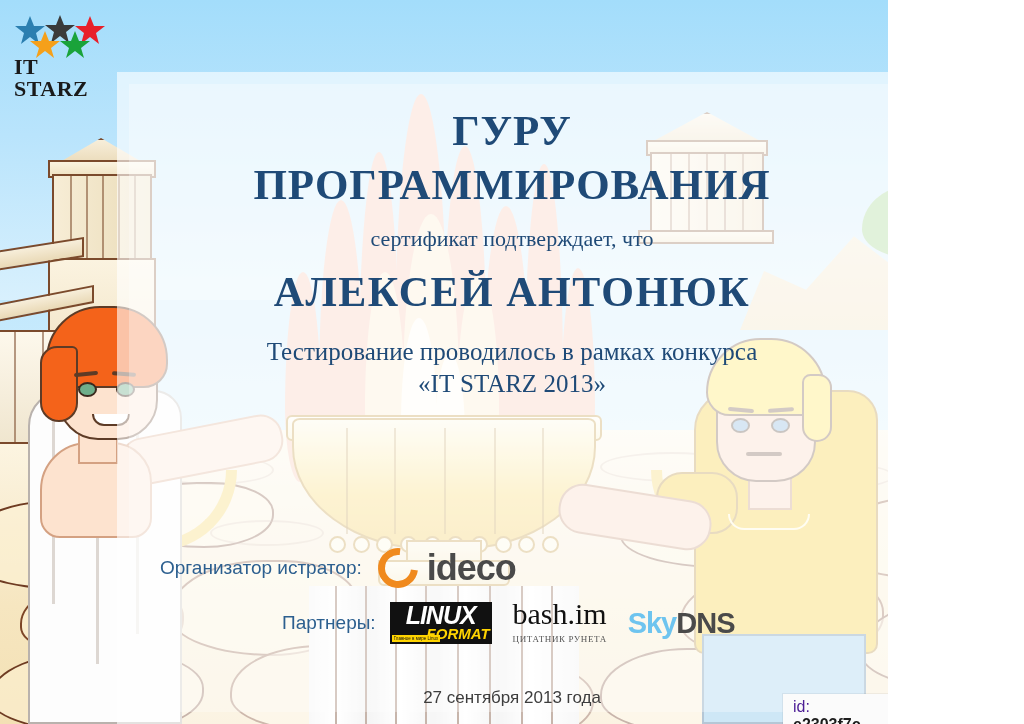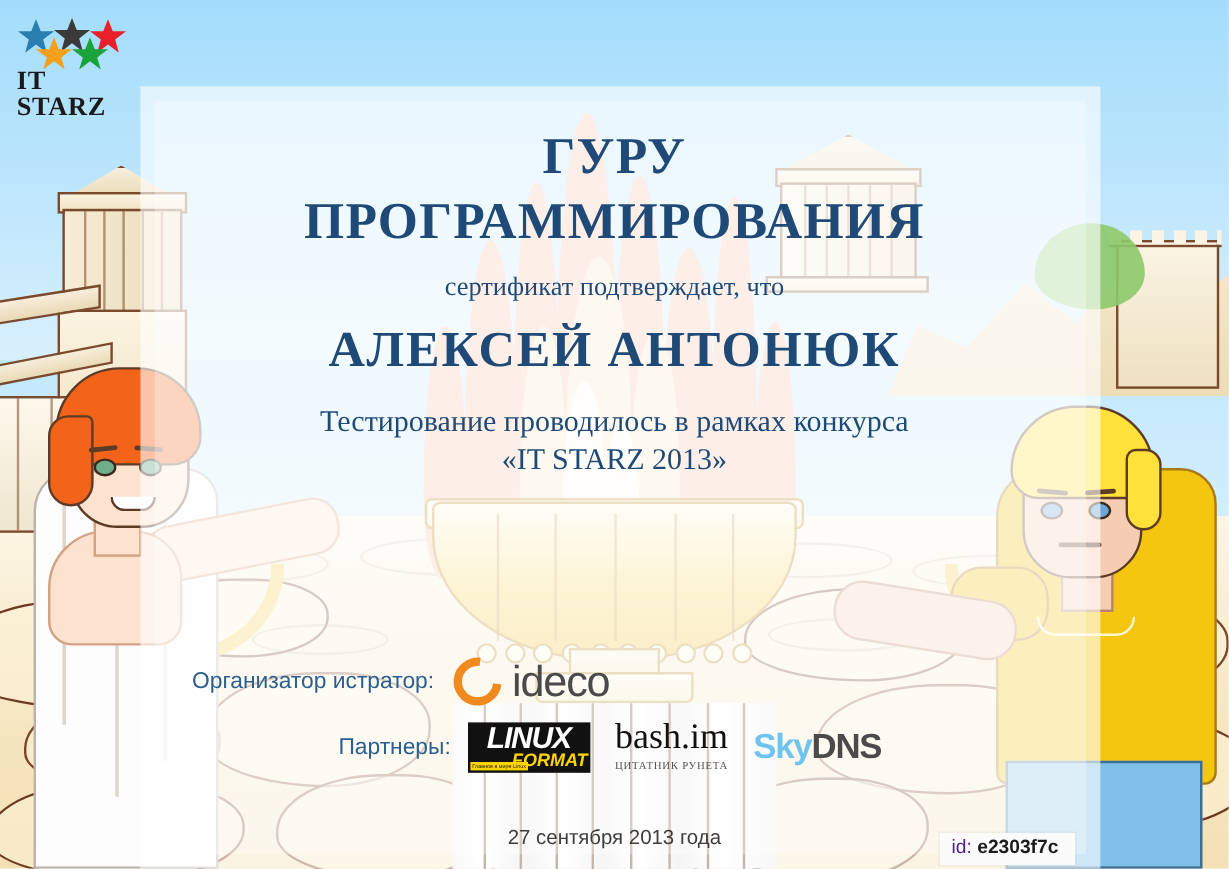--- a/index.html
+++ b/index.html
@@ -2,21 +2,21 @@
 <html><head>
 <meta charset="utf-8">
 <style>
   html,body{margin:0;padding:0;background:#fff;}
   body{
     font-family:"Liberation Sans", sans-serif;
     -webkit-font-smoothing:antialiased;
   }
   #cert{
     position:relative;
-    width:1024px;
+    width:888px;
     height:724px;
     overflow:hidden;
     background:linear-gradient(180deg,#a9e0fb 0%,#bfe7fc 38%,#d4effd 62%,#e7f6fe 80%,#f3fbff 100%);
   }
 
   
   .sky{position:absolute;left:0;top:0;width:1024px;height:300px;
     background:linear-gradient(180deg,#a3ddfb 0%,#b9e4fc 45%,#d8f0fd 100%);}
 
   
@@ -102,21 +102,21 @@
     display:flex;align-items:center;gap:16px;}
   .org-label{font-family:"Liberation Sans", sans-serif;font-size:19px;color:#2c5f8f;white-space:nowrap;}
   .prt-row{position:absolute;left:282px;top:600px;width:640px;height:46px;
     display:flex;align-items:center;gap:14px;}
   .prt-label{font-family:"Liberation Sans", sans-serif;font-size:19px;color:#2c5f8f;white-space:nowrap;}
 
   
   .ideco{display:flex;align-items:center;gap:9px;}
   .ideco-mark{width:40px;height:40px;border:7px solid #f08a1e;border-radius:50%;
     border-right-color:transparent;transform:rotate(-38deg);box-sizing:border-box;}
-  .ideco-word{font-family:"Liberation Sans", sans-serif;font-size:36px;font-weight:400;
+  .ideco-word{font-family:"Liberation Sans", sans-serif;font-size:36px;font-weight:700;
     color:#4a4a4a;letter-spacing:-1px;line-height:1;}
 
   
   .lxf{position:relative;width:102px;height:42px;background:#111;overflow:hidden;
     display:flex;flex-direction:column;justify-content:flex-start;}
   .lxf-main{color:#fff;font-family:"Liberation Sans", sans-serif;font-weight:700;font-style:italic;
     font-size:25px;line-height:25px;letter-spacing:-1px;text-align:center;padding-top:1px;}
   .lxf-fmt{position:absolute;right:2px;bottom:4px;color:#ffd400;
     font-family:"Liberation Sans", sans-serif;font-weight:700;font-style:italic;
     font-size:15px;line-height:13px;letter-spacing:0px;}

